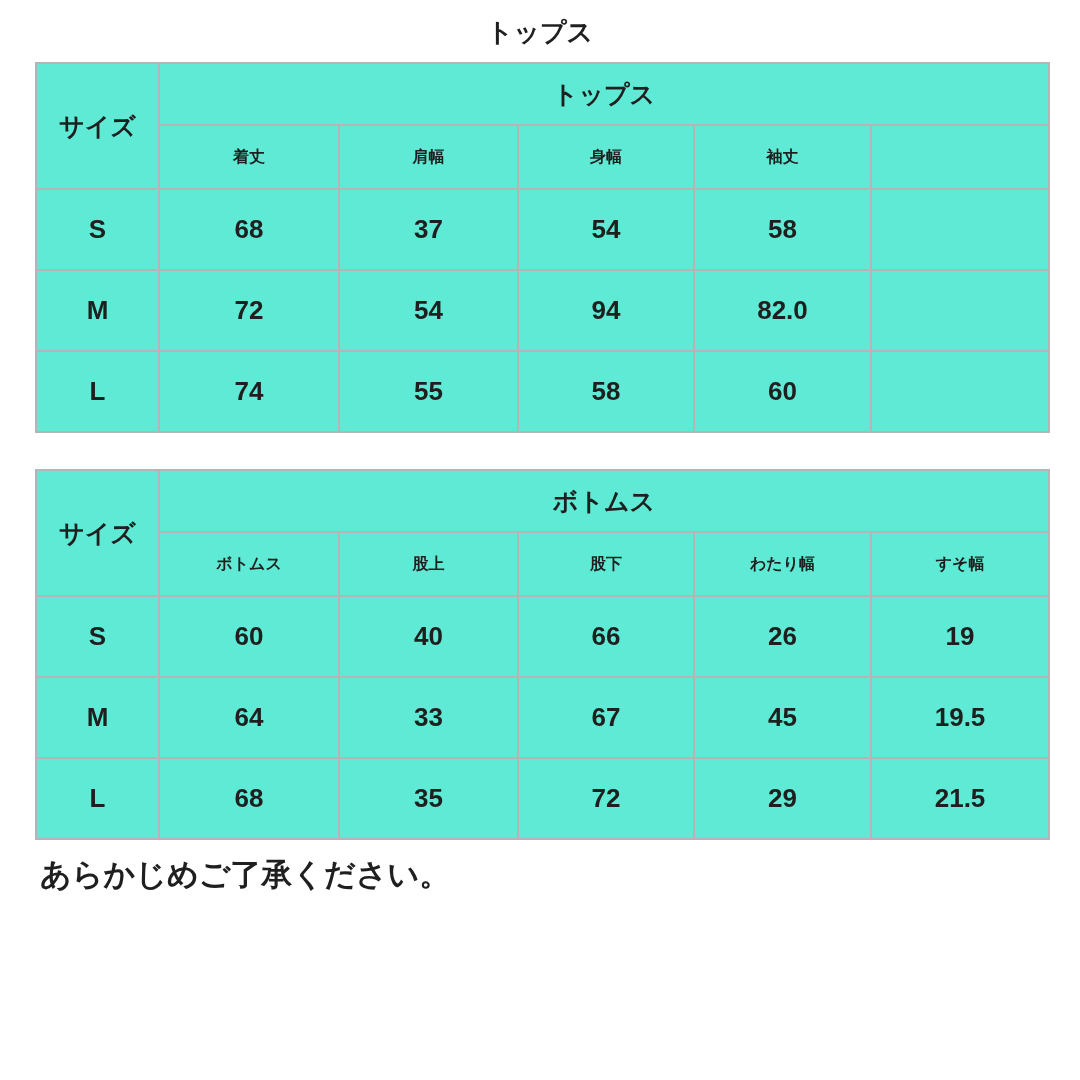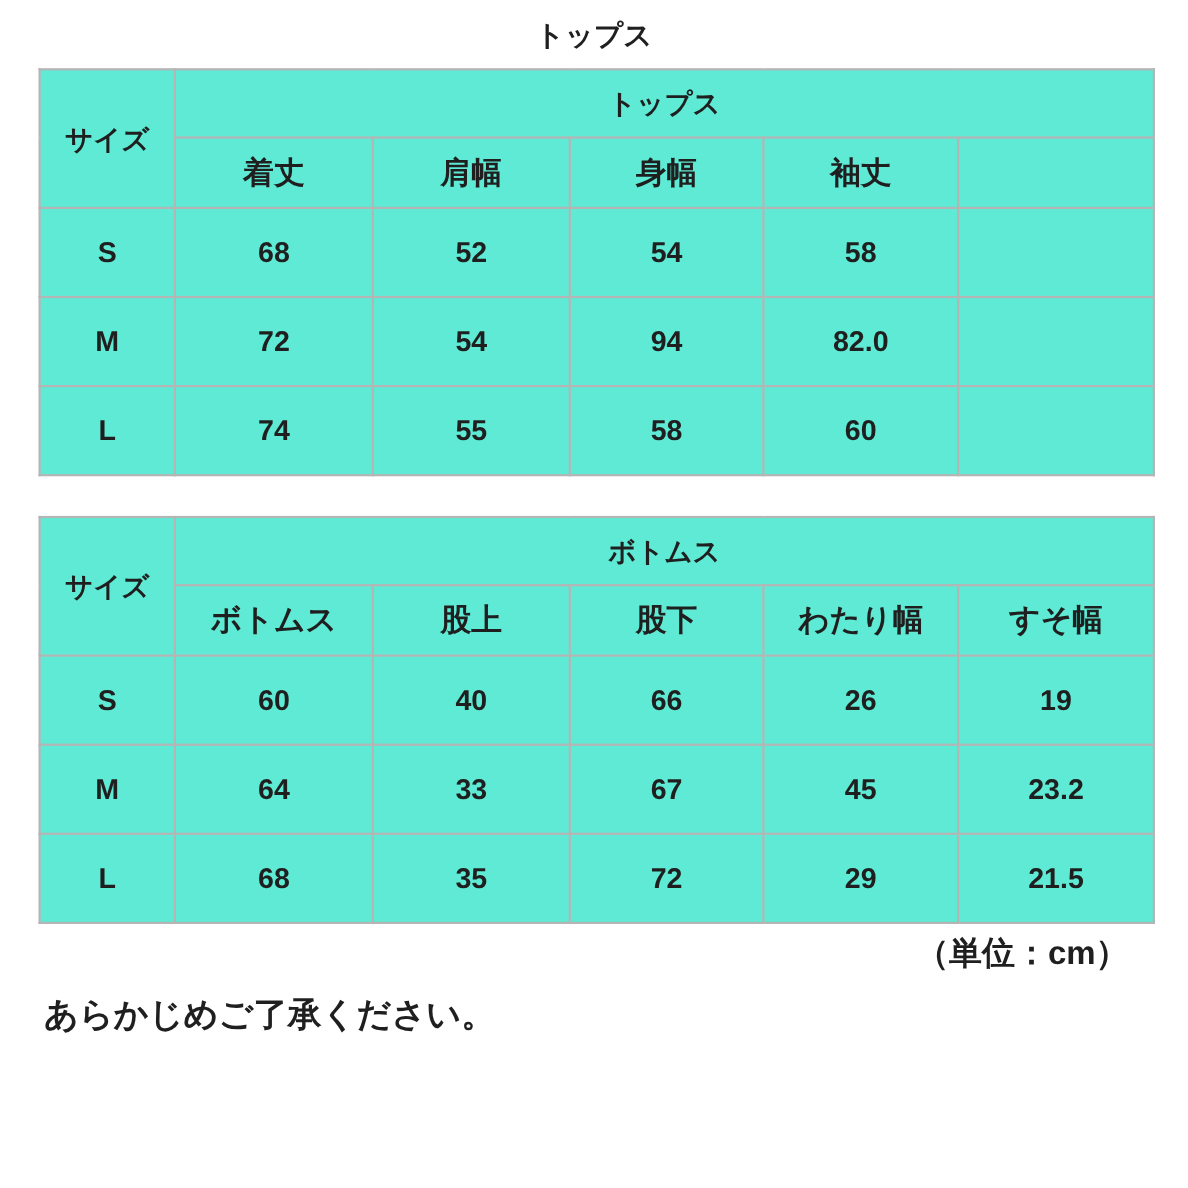--- a/index.html
+++ b/index.html
@@ -28,21 +28,21 @@
   table.size.second { margin-top:36px; }
   table.size th, table.size td {
     border:2px solid #b5b5b5;
     text-align:center;
     vertical-align:middle;
     font-weight:bold;
     padding:12px;
     background:#5eead4;
   }
   tr.r-group th { height:62px; font-size:25px; }
-  tr.r-cols  th { height:64px; font-size:28px; }
+  tr.r-cols  th { height:64px; font-size:16px; }
   tr.r-data  th, tr.r-data td { height:81px; font-size:26px; }
   th.corner { font-size:25px; }
   .unit {
     width:1048px;
     margin-top:6px;
     text-align:right;
     padding-right:22px;
     font-size:30px;
     font-weight:bold;
     line-height:42px;
@@ -82,21 +82,21 @@
       <tr class="r-cols">
         <th>着丈</th>
         <th>肩幅</th>
         <th>身幅</th>
         <th>袖丈</th>
         <th></th>
       </tr>
       <tr class="r-data">
         <th>S</th>
         <td>68</td>
-        <td>52</td>
+        <td>37</td>
         <td>54</td>
         <td>58</td>
         <td></td>
       </tr>
       <tr class="r-data">
         <th>M</th>
         <td>72</td>
         <td>54</td>
         <td>94</td>
         <td>82.0</td>
@@ -141,32 +141,31 @@
         <td>66</td>
         <td>26</td>
         <td>19</td>
       </tr>
       <tr class="r-data">
         <th>M</th>
         <td>64</td>
         <td>33</td>
         <td>67</td>
         <td>45</td>
-        <td>23.2</td>
+        <td>19.5</td>
       </tr>
       <tr class="r-data">
         <th>L</th>
         <td>68</td>
         <td>35</td>
         <td>72</td>
         <td>29</td>
         <td>21.5</td>
       </tr>
     </tbody>
   </table>
 
-  <div class="unit">（単位：cm）</div>
 
   <div class="notes">
     <p>あらかじめご了承ください。</p>
   </div>
 
 </div>
 
 </body></html>

